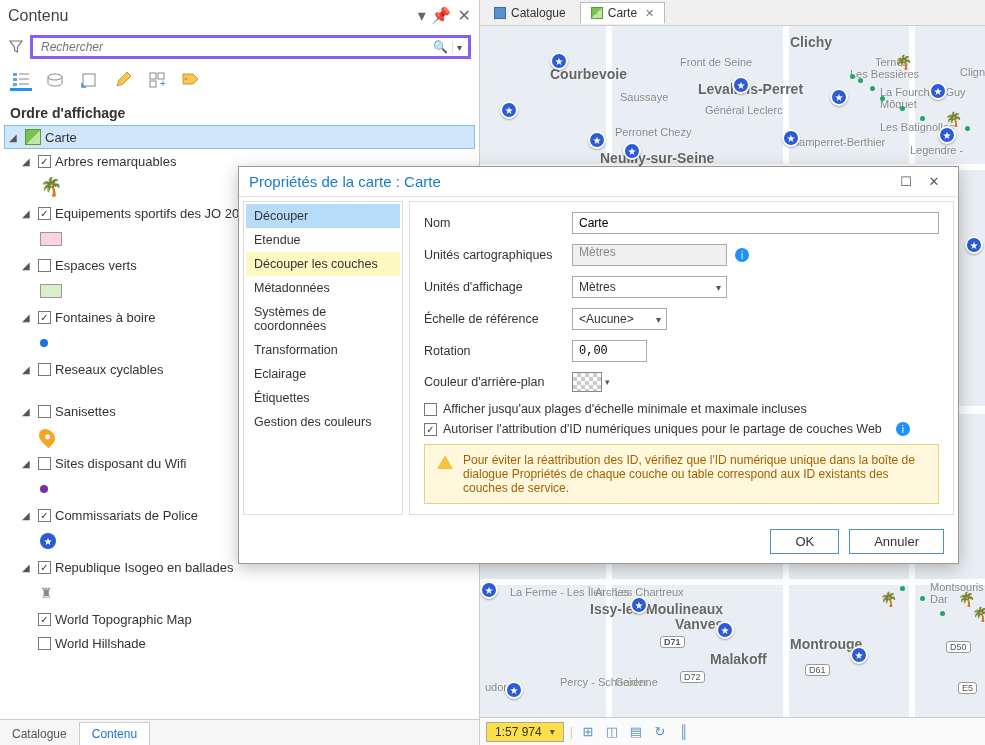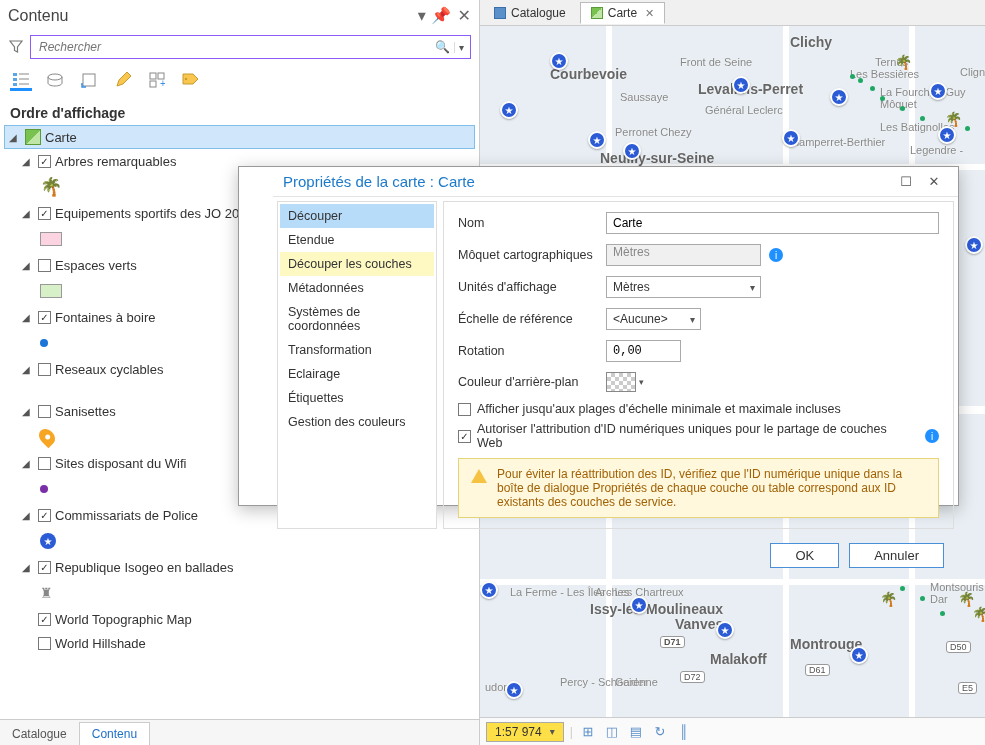--- a/index.html
+++ b/index.html
@@ -9,21 +9,21 @@
 .panel-left { width: 480px; background: #fff; border-right: 1px solid #ccc; display: flex; flex-direction: column; }
 .panel-right { flex: 1; background: #eef3f7; position: relative; display: flex; flex-direction: column; }
 
 .panel-header { display: flex; align-items: center; padding: 6px 8px; font-size: 16px; color: #444; }
 .panel-header-title { flex: 1; }
 .hdr-icons { display: flex; gap: 6px; color: #666; }
 .hdr-icons span { cursor: pointer; }
 
 .search-row { display: flex; align-items: center; padding: 4px 8px; gap: 6px; }
 .filter-icon { width: 16px; height: 16px; display:flex; align-items:center; justify-content:center; color:#777; }
-.search-box { flex: 1; display: flex; border: 1px solid #8b5cf6; height: 24px; align-items: center; padding: 0 6px; background:#fff; }
+.search-box { flex: 1; display: flex; border: 3px solid #8b5cf6; height: 24px; align-items: center; padding: 0 6px; background:#fff; }
 .search-box input { flex:1; border:none; outline:none; font-style: italic; color:#888; font-size:12px; background:transparent; }
 .search-box .mag { color:#555; padding:0 4px; }
 .search-box .chev { color:#555; padding-left:4px; border-left:1px solid #ddd; font-size:10px;}
 
 .toolbar { display: flex; gap: 12px; padding: 6px 10px; align-items: center; }
 .tool-btn { width: 22px; height: 22px; display:flex; align-items:center; justify-content:center; cursor:pointer; }
 .tool-btn.active { border-bottom: 3px solid #1e90ff; }
 
 .section-title { font-weight: 600; font-size: 14px; padding: 8px 10px 4px; color: #333; }
 
@@ -70,21 +70,21 @@
 .marker-shield { position:absolute; width:18px; height:18px; background:#2c5bd6; border:2px solid #fff; border-radius:50%; display:flex; align-items:center; justify-content:center; color:#fff; font-size:10px; box-shadow:0 1px 2px rgba(0,0,0,.3);}
 .badge-route{position:absolute; padding:0 3px; font-size:9px; background:#fff; border:1px solid #999; border-radius:3px; color:#555;}
 .tree-dot{position:absolute; width:5px;height:5px; background:#1fa864; border-radius:50%;}
 .palm-mark{position:absolute; font-size:14px;}
 
 .map-status { height:28px; background:#fafafa; border-top:1px solid #ccc; display:flex; align-items:center; padding:0 6px; gap:6px;}
 .scale-box { border:1px solid #aaa; padding:2px 8px; display:flex; align-items:center; gap:8px; background:#fde047; font-size:12px;}
 .status-icon { width:18px; height:18px; display:flex; align-items:center; justify-content:center; color:#5a8fc9; font-size:13px; cursor:pointer;}
 
 
-.dialog { position:absolute; top:166px; left:238px; width:721px; height:340px; background:#fff; border:1px solid #999; box-shadow:0 4px 16px rgba(0,0,0,.25); display:flex; flex-direction:column; z-index:100;padding-left:34px;}
+.dialog { position:absolute; top:166px; left:238px; width:721px; height:398px; background:#fff; border:1px solid #999; box-shadow:0 4px 16px rgba(0,0,0,.25); display:flex; flex-direction:column; z-index:100;}
 .dialog-title { display:flex; align-items:center; padding:6px 10px; font-size:15px; color:#1c7aca; border-bottom:1px solid #e3e3e3; }
 .dialog-title-text { flex:1; }
 .dlg-btn { width:28px; text-align:center; font-size:13px; color:#555; cursor:pointer;}
 .dialog-body { flex:1; display:flex; padding:4px;}
 .dlg-nav { width:160px; border:1px solid #ddd; padding:2px; background:#fff;}
 .dlg-nav-item { padding:5px 8px; font-size:12.5px; color:#333; cursor:pointer;}
 .dlg-nav-item.sel { background:#b7dcfa; }
 .dlg-nav-item.hover { background:#fef9c3; }
 .dlg-main { flex:1; border:1px solid #ddd; margin-left:6px; padding:10px 14px; }
 .form-row { display:flex; align-items:center; margin-bottom:10px; }
@@ -403,21 +403,21 @@
       <div class="dlg-nav-item">Eclairage</div>
       <div class="dlg-nav-item">Étiquettes</div>
       <div class="dlg-nav-item">Gestion des couleurs</div>
     </div>
     <div class="dlg-main">
       <div class="form-row">
         <div class="form-label">Nom</div>
         <input class="form-input long" value="Carte" style="">
       </div>
       <div class="form-row">
-        <div class="form-label">Môquet cartographiques</div>
+        <div class="form-label">Unités cartographiques</div>
         <div class="form-input disabled" style="width:155px;">Mètres</div>
         <span class="info-dot">i</span>
       </div>
       <div class="form-row">
         <div class="form-label">Unités d'affichage</div>
         <div class="form-select" style="width:155px;">
             <span>Mètres</span>
           </div>
       </div>
       <div class="form-row">

